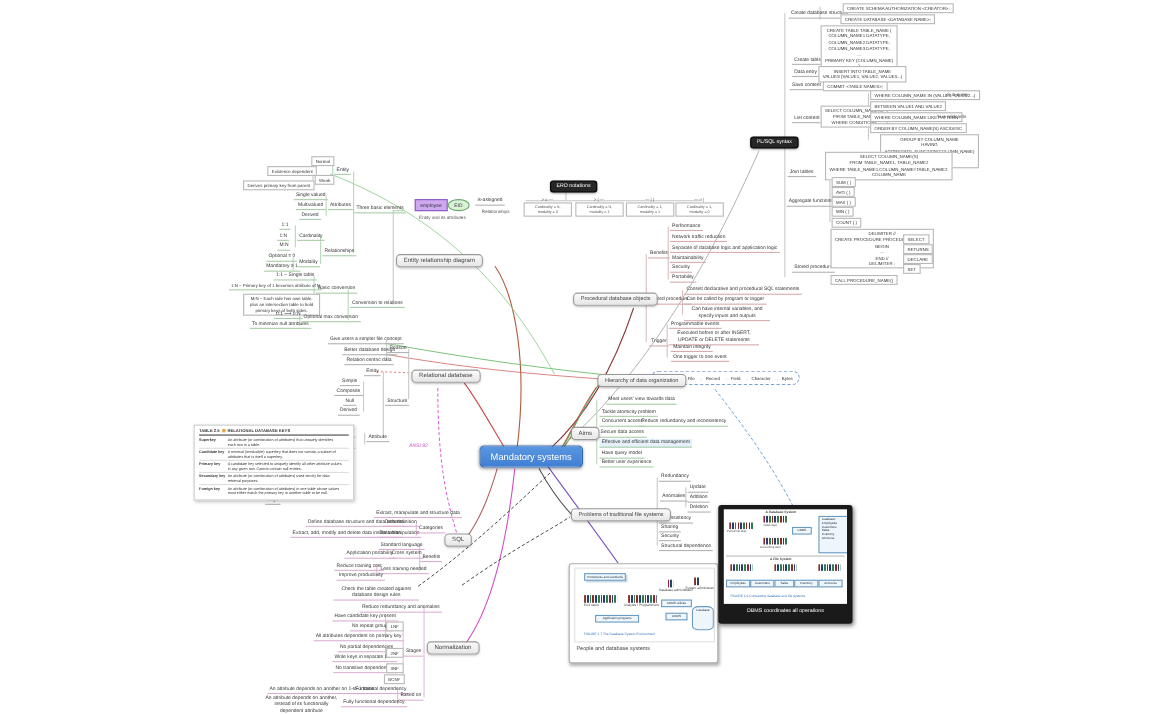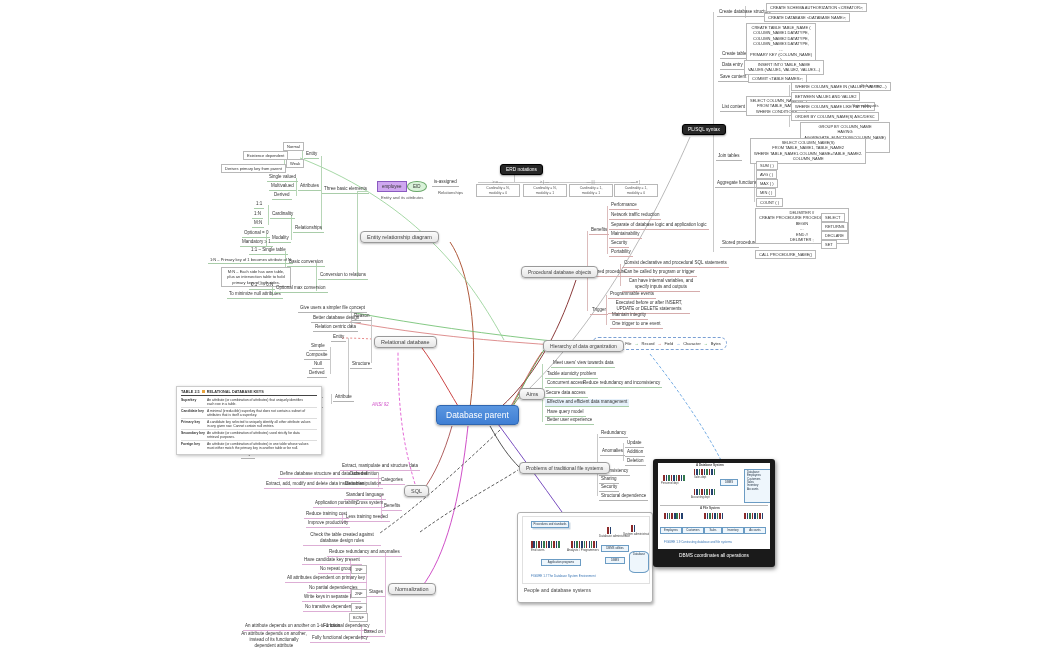--- a/index.html
+++ b/index.html
@@ -82,21 +82,21 @@
     <path d="M350,312 C450,330 520,338 592,345" stroke="#66bb66" fill="none" stroke-width="0.8"></path>
     <path d="M300,158 C420,205 472,282 504,340" stroke="#8fce8f" fill="none" stroke-width="0.8"></path>
     <path d="M350,322 C455,340 520,342 592,348" stroke="#d06060" fill="none" stroke-width="0.7"></path>
     <path d="M650,354 C702,420 740,482 756,554" stroke="#5599dd" fill="none" stroke-width="0.8" stroke-dasharray="3,2"></path>
     <path d="M500,430 C460,468 418,506 380,533" stroke="#333333" fill="none" stroke-width="0.8" stroke-dasharray="3,2"></path>
     <path d="M420,532 C468,498 500,482 518,470" stroke="#333333" fill="none" stroke-width="0.8" stroke-dasharray="3,2"></path>
     <path d="M415,484 C405,450 398,418 398,352" stroke="#dd44cc" fill="none" stroke-width="0.8" stroke-dasharray="3,2"></path>
     <path d="M424,344 C396,340 362,338 342,338" stroke="#dd5555" fill="none" stroke-width="0.7" stroke-dasharray="2,2"></path>
   </svg>
 
-  <div class="root" style="left:436px;top:405px;">Database parent</div>
+  <div class="root" style="left:436px;top:405px;">Mandatory systems</div>
   <div class="ansilabel" style="left:372px;top:402px;">ANSI 92</div>
 
   <div class="topic" style="left:360px;top:231px;">Entity relationship diagram</div>
   <div class="nd ug" style="left:322px;top:186px;">Three basic elements</div>
   <div class="bx" style="left:283px;top:142px;">Normal</div>
   <div class="bx" style="left:286px;top:159px;">Weak</div>
   <div class="bx" style="left:243px;top:151px;">Existence dependent</div>
   <div class="bx" style="left:221px;top:164px;">Derives primary key from parent</div>
   <div class="nd ug" style="left:304px;top:151px;">Entity</div>
   <div class="nd ug" style="left:267px;top:174px;">Single valued</div>

